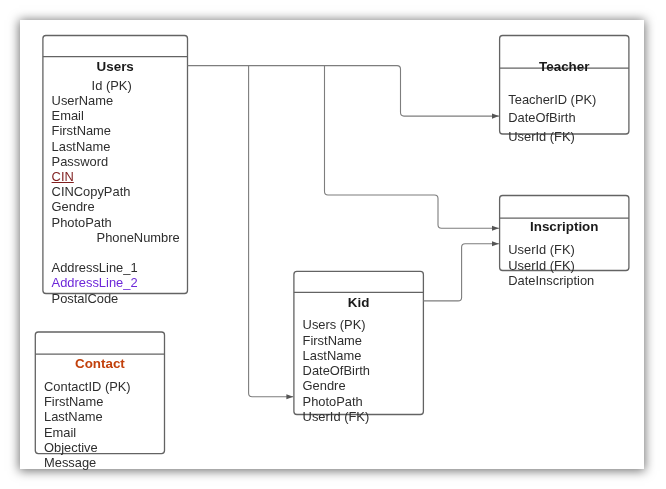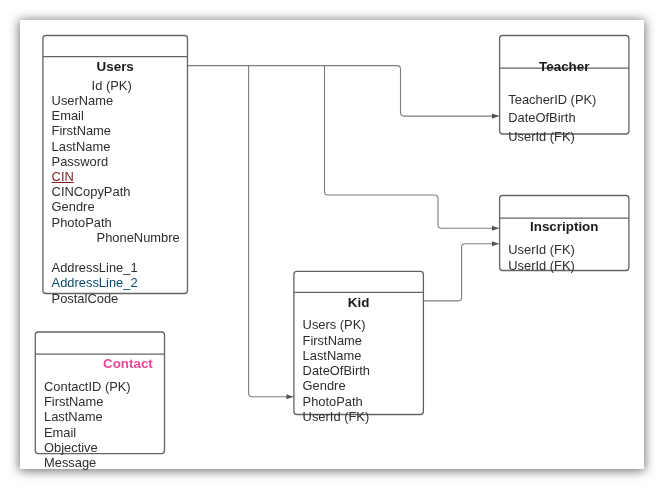--- a/index.html
+++ b/index.html
@@ -64,25 +64,25 @@
         <div class="fld" style="left: 8.7px; top: 51.6px; line-height: 15.2px; color: rgb(46, 46, 46);">Email</div>
         <div class="fld" style="left: 8.7px; top: 66.8px; line-height: 15.2px; color: rgb(46, 46, 46);">FirstName</div>
         <div class="fld" style="left: 8.7px; top: 82px; line-height: 15.2px; color: rgb(46, 46, 46);">LastName</div>
         <div class="fld" style="left: 8.7px; top: 97.2px; line-height: 15.2px; color: rgb(46, 46, 46);">Password</div>
         <div class="fld" style="left: 8.7px; top: 112.4px; line-height: 15.2px; color: #7f1d1d; text-decoration: underline;">CIN</div>
         <div class="fld" style="left: 8.7px; top: 127.6px; line-height: 15.2px; color: rgb(46, 46, 46);">CINCopyPath</div>
         <div class="fld" style="left: 8.7px; top: 142.8px; line-height: 15.2px; color: rgb(46, 46, 46);">Gendre</div>
         <div class="fld" style="left: 8.7px; top: 158px; line-height: 15.2px; color: rgb(46, 46, 46);">PhotoPath</div>
         <div class="fld" style="left: 8.7px; top: 173.2px; line-height: 15.2px; color: rgb(46, 46, 46); padding-left: 45px;">PhoneNumbre</div>
         <div class="fld" style="left: 8.7px; top: 203.6px; line-height: 15.2px; color: rgb(46, 46, 46);">AddressLine_1</div>
-        <div class="fld" style="left: 8.7px; top: 218.8px; line-height: 15.2px; color: #0c4a6e;">AddressLine_2</div>
+        <div class="fld" style="left: 8.7px; top: 218.8px; line-height: 15.2px; color: #6d28d9;">AddressLine_2</div>
         <div class="fld" style="left: 8.7px; top: 234px; line-height: 15.2px; color: rgb(46, 46, 46);">PostalCode</div>
       </div>
       <div class="entity" style="left: 35.3px; top: 332px; width: 129.2px; height: 121.6px;">
-        <div class="ehead" style="top: 3.1px; width: 129.2px; color: #ec4899; padding-left: 28px;">Contact</div>
+        <div class="ehead" style="top: 3.1px; width: 129.2px; color: #c2410c;">Contact</div>
         <div class="fld" style="left: 8.7px; top: 25.8px; line-height: 15.25px; color: rgb(46, 46, 46);">ContactID (PK)</div>
         <div class="fld" style="left: 8.7px; top: 41.05px; line-height: 15.25px; color: rgb(46, 46, 46);">FirstName</div>
         <div class="fld" style="left: 8.7px; top: 56.3px; line-height: 15.25px; color: rgb(46, 46, 46);">LastName</div>
         <div class="fld" style="left: 8.7px; top: 71.55px; line-height: 15.25px; color: rgb(46, 46, 46);">Email</div>
         <div class="fld" style="left: 8.7px; top: 86.8px; line-height: 15.25px; color: rgb(46, 46, 46);">Objective</div>
         <div class="fld" style="left: 8.7px; top: 102.05px; line-height: 15.25px; color: rgb(46, 46, 46);">Message</div>
       </div>
       <div class="entity" style="left: 293.9px; top: 271.4px; width: 129.5px; height: 143.1px;">
         <div class="ehead" style="top: 3.1px; width: 129.5px; color: rgb(26, 26, 26);">Kid</div>
         <div class="fld" style="left: 8.7px; top: 25px; line-height: 15.25px; color: rgb(46, 46, 46);">Users (PK)</div>
@@ -96,15 +96,16 @@
       <div class="entity" style="left: 499.6px; top: 35.5px; width: 129.3px; height: 98.5px;">
         <div class="ehead" style="top: 2.6px; width: 129.3px; color: rgb(26, 26, 26);">Teacher</div>
         <div class="fld" style="left: 8.7px; top: 34.3px; line-height: 18.4px; color: rgb(46, 46, 46);">TeacherID (PK)</div>
         <div class="fld" style="left: 8.7px; top: 52.7px; line-height: 18.4px; color: rgb(46, 46, 46);">DateOfBirth</div>
         <div class="fld" style="left: 8.7px; top: 71.1px; line-height: 18.4px; color: rgb(46, 46, 46);">UserId (FK)</div>
       </div>
       <div class="entity" style="left: 499.6px; top: 195.5px; width: 129.3px; height: 75px;">
         <div class="ehead" style="top: 2px; width: 129.3px; color: rgb(26, 26, 26);">Inscription</div>
         <div class="fld" style="left: 8.7px; top: 25.8px; line-height: 15.25px; color: rgb(46, 46, 46);">UserId (FK)</div>
         <div class="fld" style="left: 8.7px; top: 41.05px; line-height: 15.25px; color: rgb(46, 46, 46);">UserId (FK)</div>
+        <div class="fld" style="left: 8.7px; top: 56.3px; line-height: 15.25px; color: rgb(46, 46, 46);">DateInscription</div>
       </div>
     </div>
 </div>
 
 </body></html>

